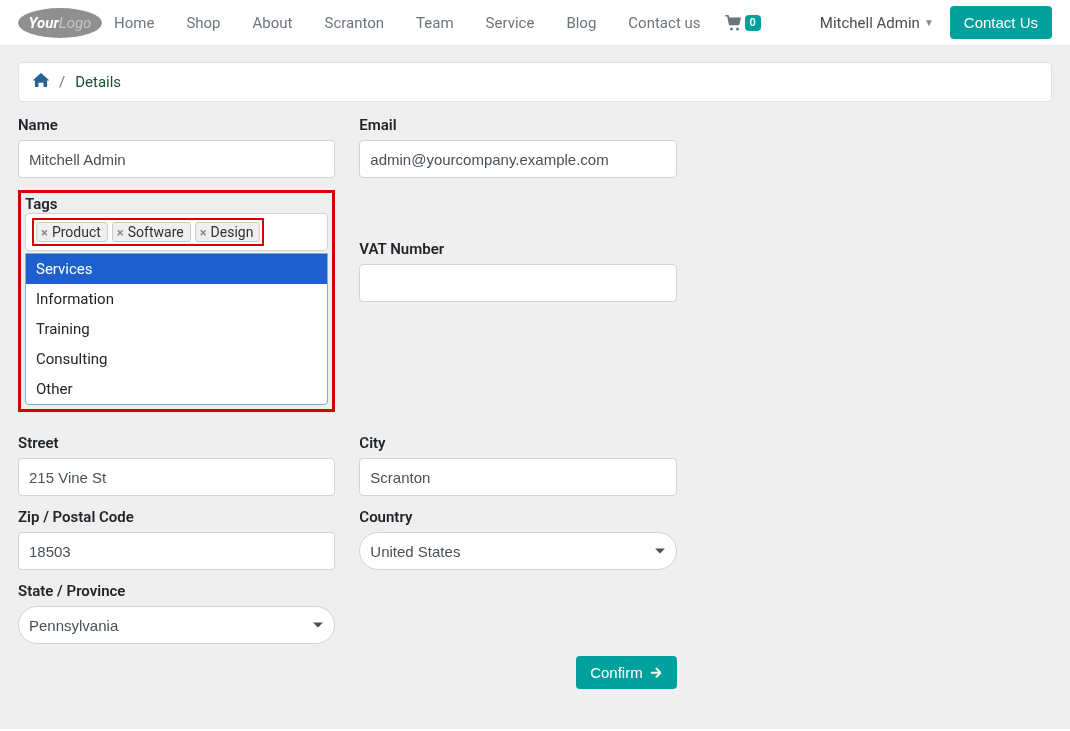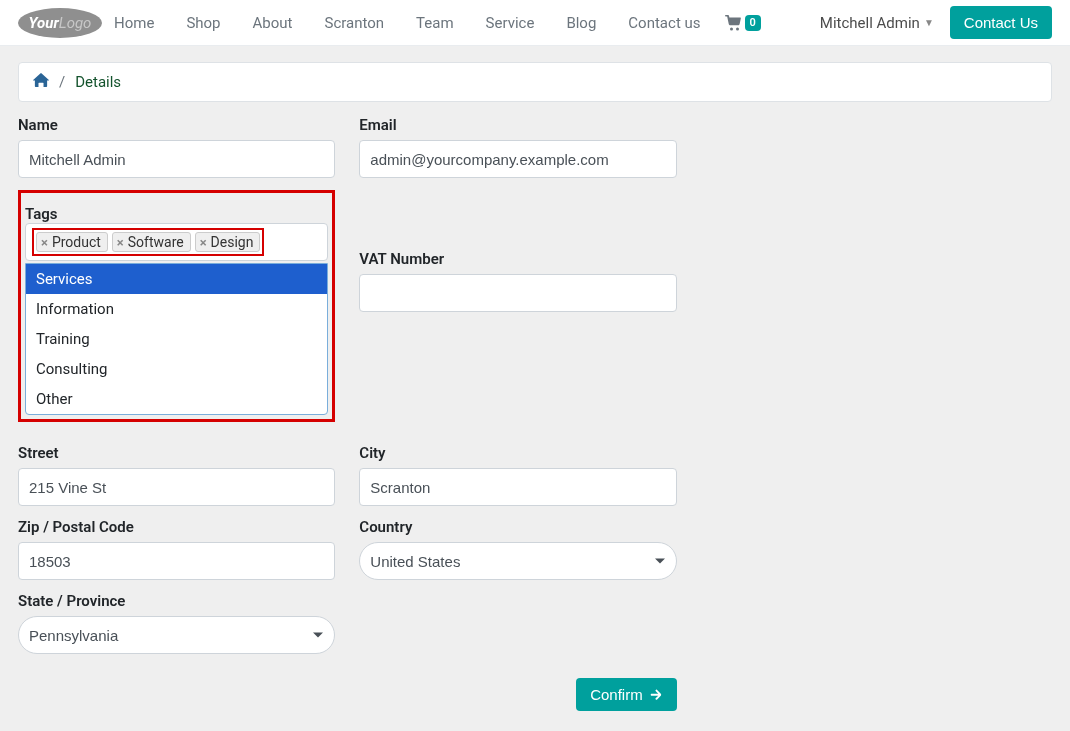--- a/index.html
+++ b/index.html
@@ -21,30 +21,30 @@
 .breadcrumb { background:#fff; border:1px solid #dee2e6; border-radius:4px; padding:10px 14px; display:flex; align-items:center; gap:10px; margin-bottom:14px; }
 .breadcrumb .home { color:#2a6496; cursor:pointer; }
 .breadcrumb .sep { color:#6c757d; }
 .breadcrumb .current { color:#14532d; }
 .form-grid { display:grid; grid-template-columns: 1fr 1fr 1fr; column-gap: 24px; row-gap: 12px; max-width: 1000px;}
 .field-label { font-weight:600; color:#212529; margin-bottom:6px; display:block; font-size:15px;}
 .input { width:100%; padding:8px 10px; border:1px solid #ced4da; border-radius:4px; background:#fff; font-size:15px; color:#495057; height:38px;}
 .select { appearance:none; -webkit-appearance:none; background:#fff;border-radius:19px; }
 .select-wrap { position:relative; }
 .select-wrap::after { content:""; position:absolute; right:12px; top:50%; width:0; height:0; border-left:5px solid transparent; border-right:5px solid transparent; border-top:5px solid #495057; transform: translateY(-50%); pointer-events:none;}
-.tags-box-outer { border: 3px solid #d50000; padding:12px 4px 4px 4px; position:relative; grid-column: 1; margin-bottom: 10px;}
+.tags-box-outer { border: 3px solid #d50000; padding:2px 4px 4px 4px; position:relative; grid-column: 1; margin-bottom: 10px;}
 .tags-label { font-weight:600; color:#212529; font-size:15px; }
 .tags-row-highlight { border: 2px solid #d50000; display:inline-block; padding: 2px 2px; }
 .tags-wrap { background:#fff; border:1px solid #ced4da; border-radius:4px; padding:4px 6px; min-height:38px; display:flex; align-items:center; gap:4px; }
 .tag-chip { display:inline-flex; align-items:center; background:#efefef; border:1px solid #ccc; border-radius:3px; padding:1px 6px 1px 4px; font-size:14px; color:#333; gap:4px;}
 .tag-chip .x { color:#888; font-weight:bold; cursor:pointer; font-size:13px;}
 .dropdown-panel { background:#fff; border:1px solid #7aaedb; border-top:1px solid #7aaedb; border-radius:0 0 4px 4px; margin-top:2px; overflow:hidden;}
 .dropdown-item { padding:6px 10px; cursor:pointer; font-size:15px; color:#212529;}
 .dropdown-item.active { background:#1e5fce; color:#fff; }
-.confirm-row { grid-column: 1 / span 2; display:flex; justify-content:flex-end; margin-top:12px;}
+.confirm-row { grid-column: 1 / span 2; display:flex; justify-content:flex-end; margin-top:0;}
 .btn-confirm { background:#00a09d; color:#fff; border:none; padding:8px 14px; border-radius:4px; font-size:15px; cursor:pointer; display:inline-flex; align-items:center; gap:6px;}
 .col1 { grid-column:1; }
 .col2 { grid-column:2; }
 .placeholder-col { grid-column:3; }
 </style>
 </head>
 <body>
 
 <div class="topnav">
   <span class="logo">

